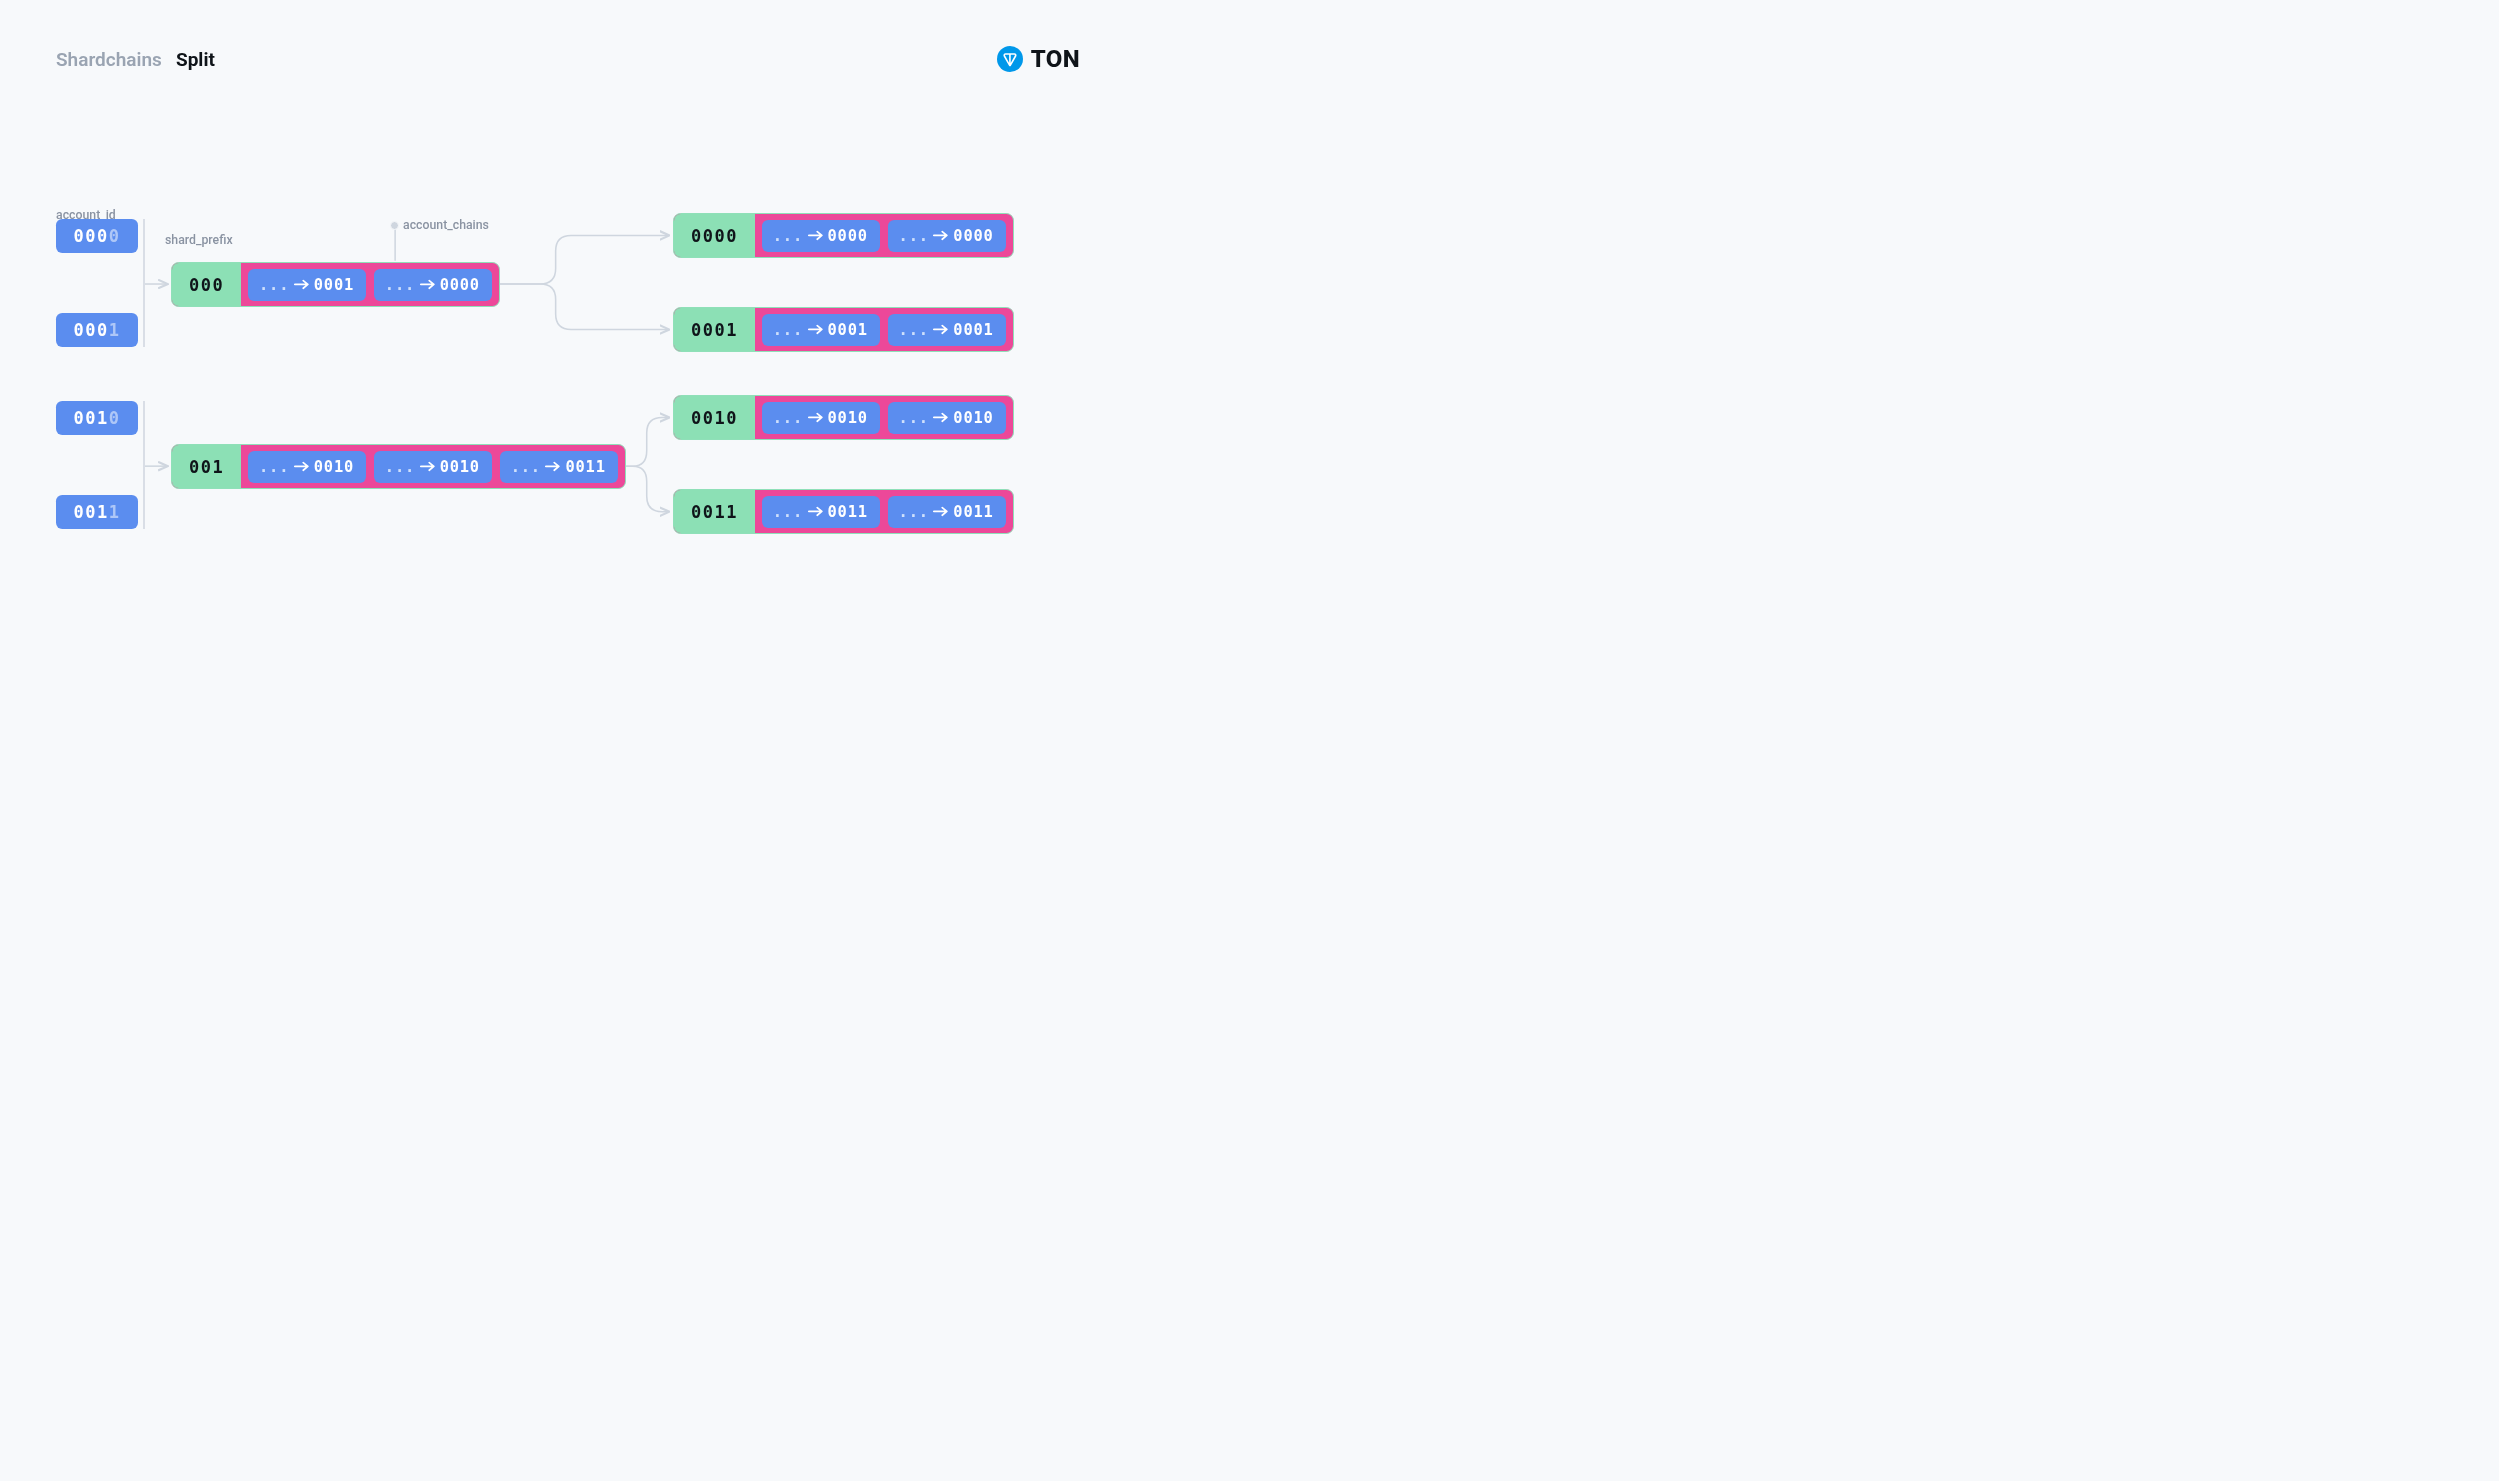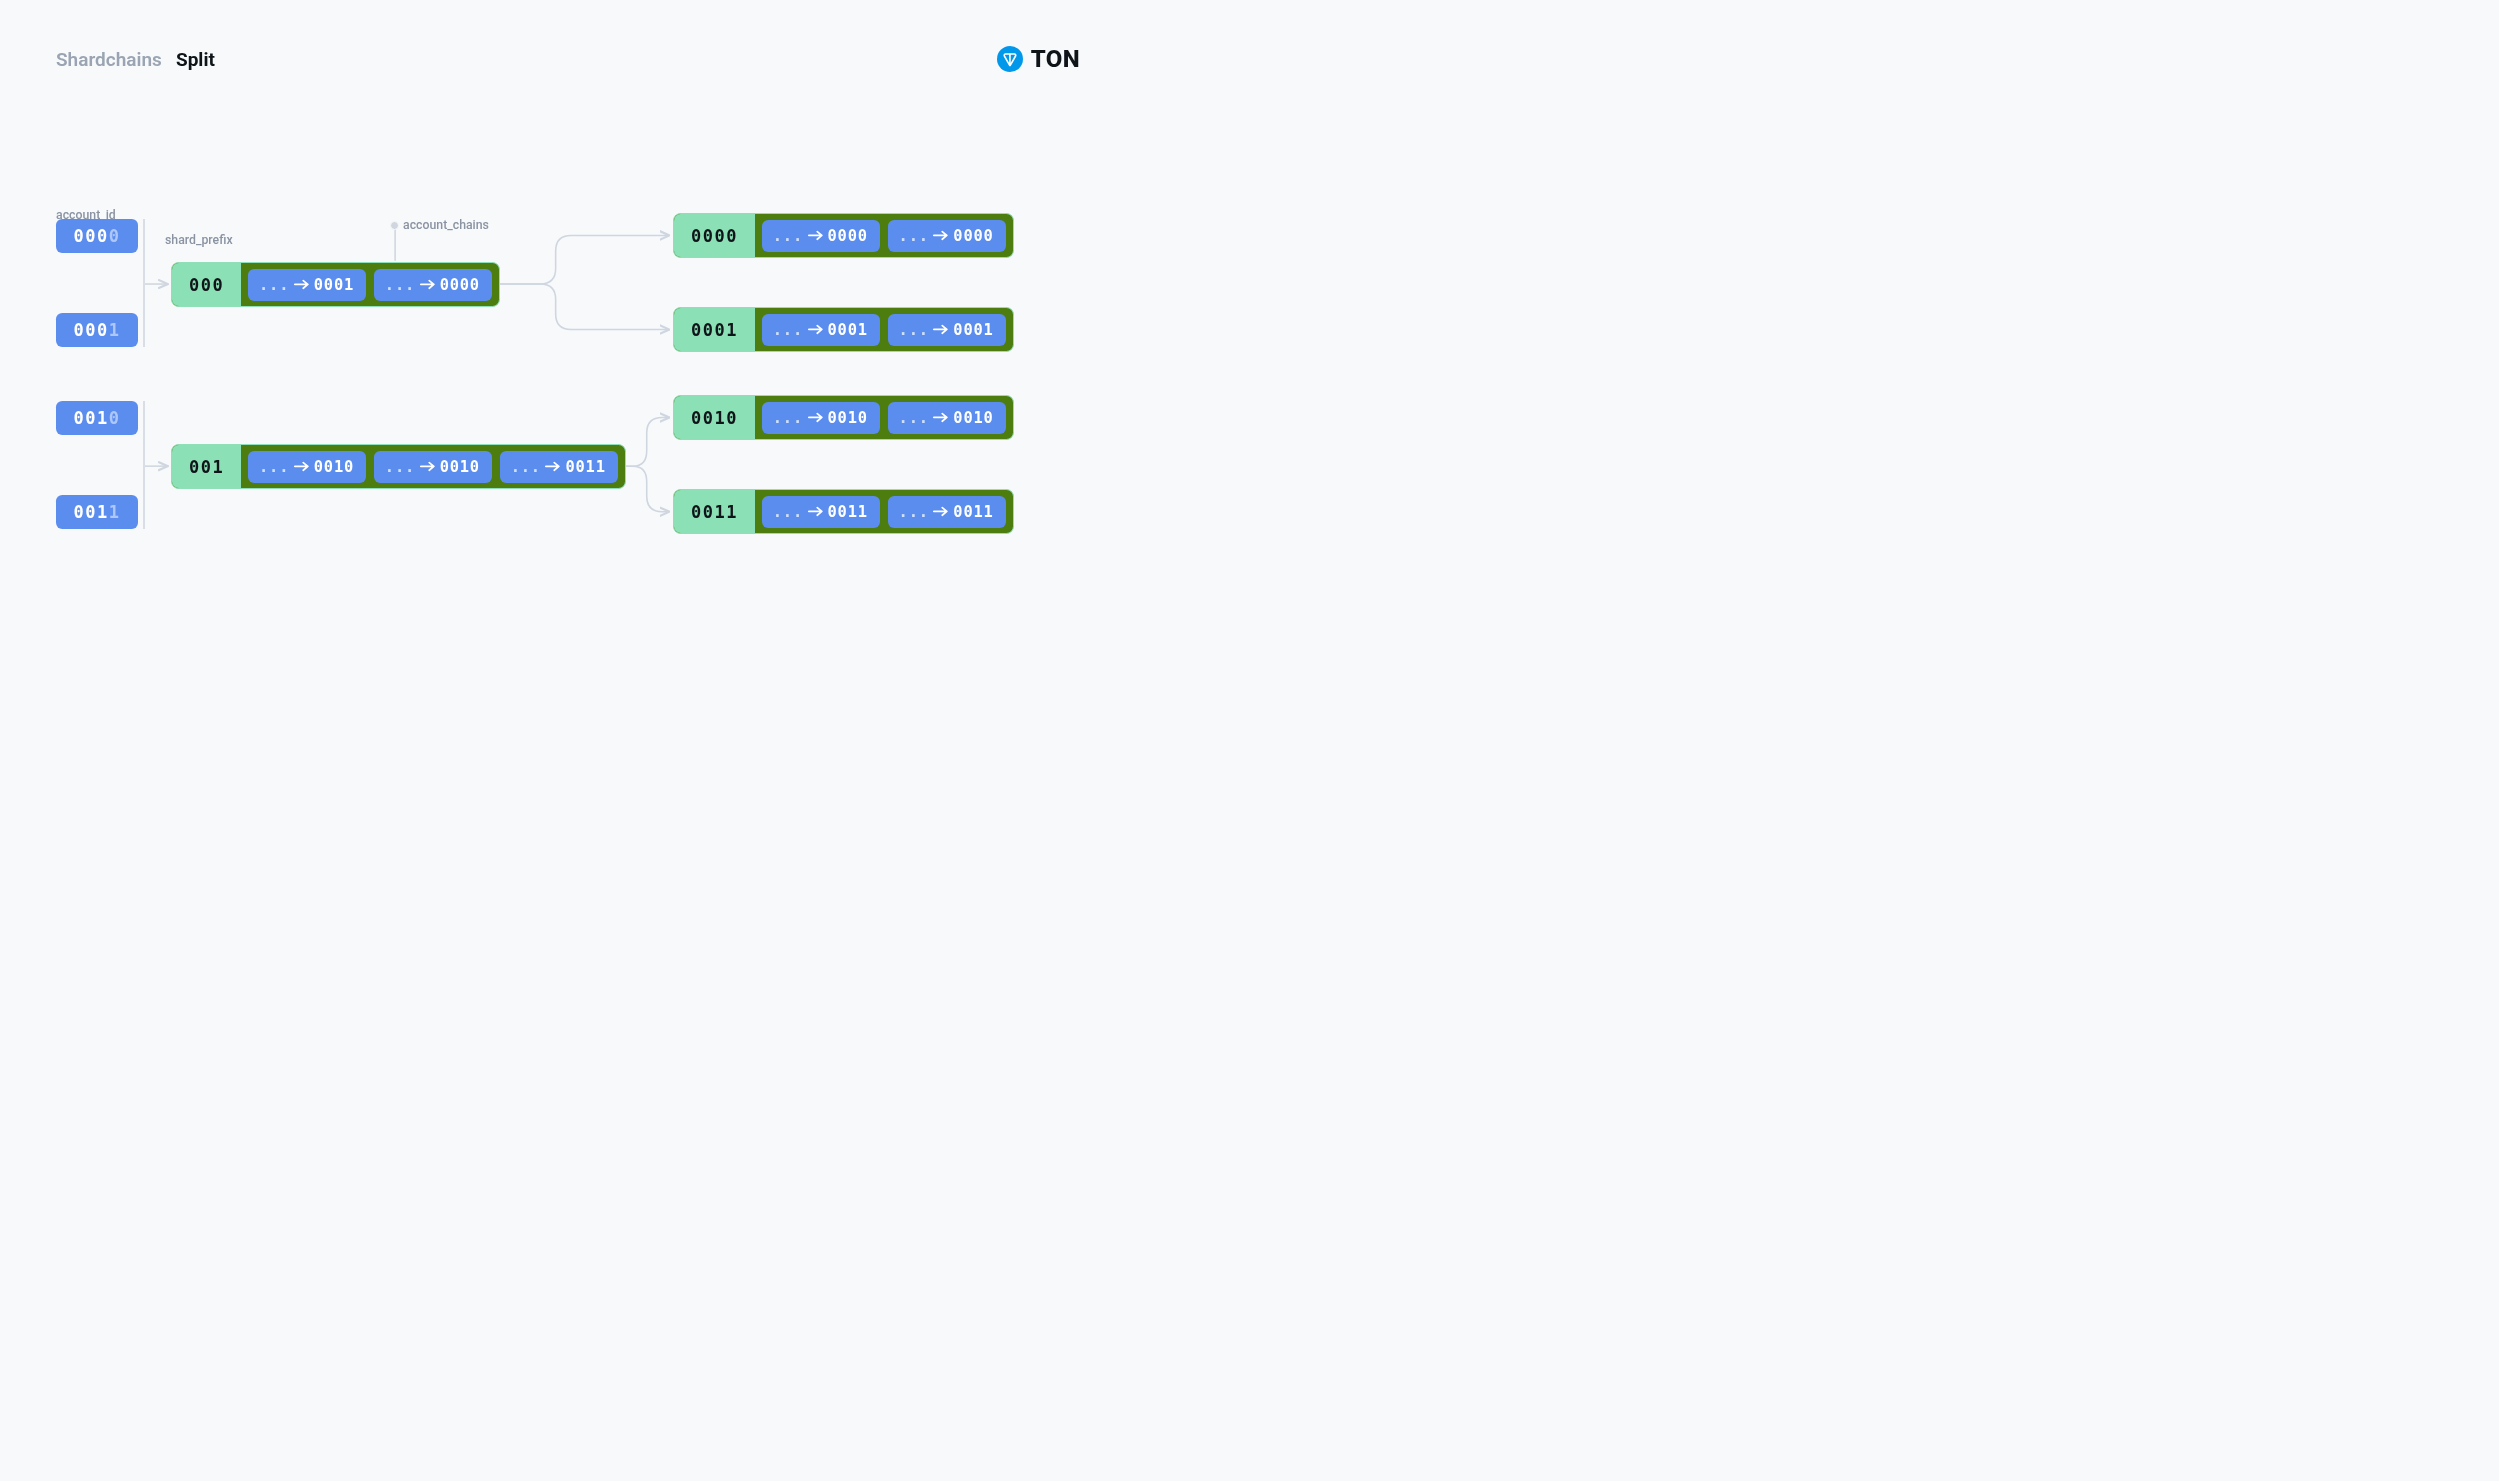--- a/index.html
+++ b/index.html
@@ -59,21 +59,21 @@
     width: 1.5px;
     background: #d9dee6;
   }
 
   .shard {
     position: absolute;
     display: flex;
     align-items: stretch;
     border: 1.2px solid #8fe0b8;
     border-radius: 7.7px;
-    background: #4d7c0f;
+    background: #ec4899;
     height: 45px;
     overflow: hidden;
   }
   .shard .prefix {
     background: #8ce0b5;
     color: #0f1419;
     font-family: ui-monospace, Menlo, Consolas, monospace;
     font-weight: 700;
     font-size: 17px;
     letter-spacing: 1.5px;

